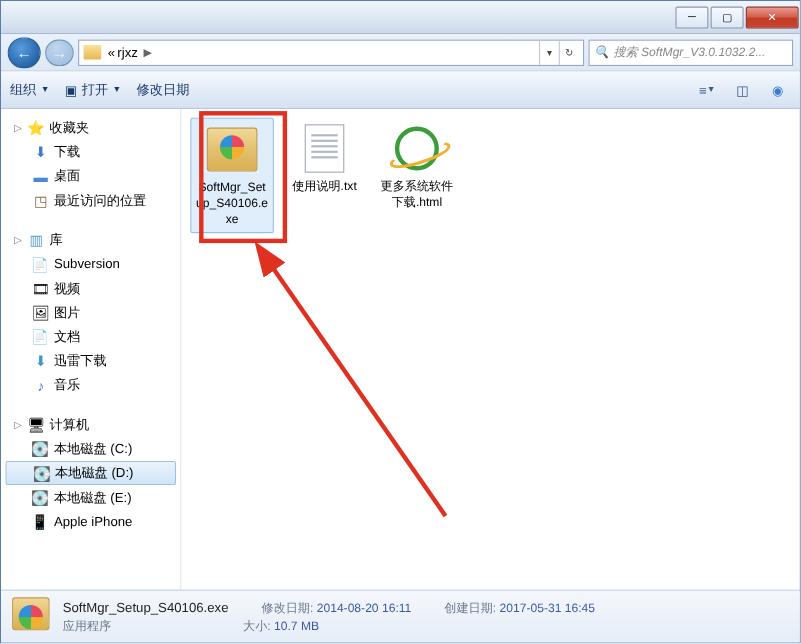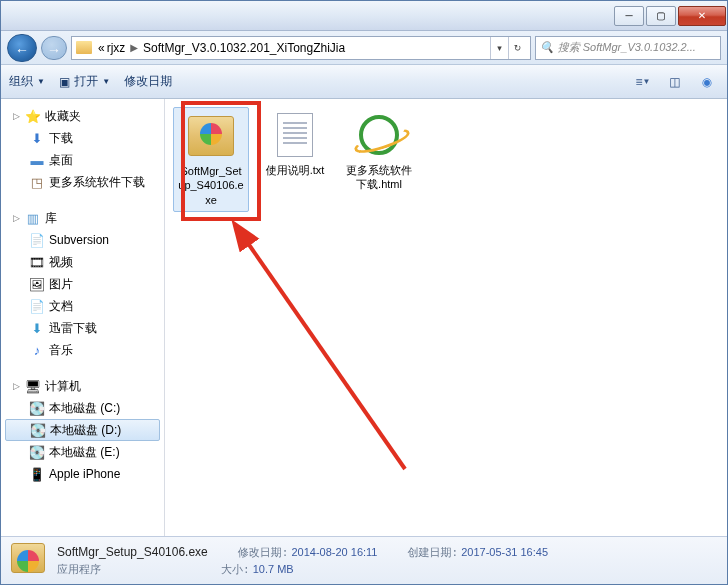--- a/index.html
+++ b/index.html
@@ -40,21 +40,21 @@
 .file-item .thumb { width: 48px; height: 48px; margin-bottom: 4px; display: flex; align-items: center; justify-content: center; }
 .file-item.selected { background: #e0edfa; border: 1px solid #9ac0e8; border-radius: 2px; }
 
 .highlight-box { position: absolute; border: 4px solid #e03020; pointer-events: none; }
 .arrow { position: absolute; pointer-events: none; }
 
 .statusbar { height: 48px; background: linear-gradient(to bottom, #f4f7fc, #e6edf7); border-top: 1px solid #c0cce0; display: flex; align-items: center; padding: 4px 10px; font-size: 11px; color: #444; gap: 10px; }
 .statusbar .thumb { width: 36px; height: 36px; }
 .statusbar .info { flex: 1; display: flex; flex-direction: column; gap: 2px; }
 .statusbar .row { display: flex; gap: 30px; }
-.statusbar .label { color: #6a7a90; font-family: Liberation Mono, monospace; }
+.statusbar .label { color: #6a7a90; }
 .statusbar .val { color: #3a5aa0; margin-top: 12px; }
 
 .pkg-icon { width: 46px; height: 40px; background: linear-gradient(to bottom, #f0d898 0%, #e4c070 50%, #d8b050 100%); border-radius: 3px; position: relative; border: 1px solid #c09840; }
 .pkg-icon::before { content: ""; position: absolute; top: 6px; left: 50%; transform: translateX(-50%); width: 22px; height: 22px; background: conic-gradient(#e84860 0 90deg, #f0b030 90deg 180deg, #50b848 180deg 270deg, #3090e0 270deg); border-radius: 50%; }
 .ie-icon { width: 40px; height: 40px; border: 4px solid #3a9c3a; border-radius: 50%; position: relative; }
 .ie-icon::after { content: ""; position: absolute; width: 52px; height: 10px; border: 3px solid #f0b030; border-radius: 50%; top: 14px; left: -10px; transform: rotate(-18deg); border-top-color: transparent; }
 .txt-icon { width: 36px; height: 44px; background: #fff; border: 1px solid #a0a8b8; position: relative; }
 .txt-icon::before { content: ""; position: absolute; top: 8px; left: 5px; right: 5px; height: 2px; background: #b0b8c8; box-shadow: 0 5px 0 #b0b8c8, 0 10px 0 #b0b8c8, 0 15px 0 #b0b8c8, 0 20px 0 #b0b8c8; }
 </style>
 </head>
@@ -73,21 +73,20 @@
       <span>←</span>
     </div>
     <div class="navbtn fwd">
       <span>→</span>
     </div>
     <div class="pathbox">
       <span class="folder-icon"></span>
       <span>«</span>
       <span>rjxz</span>
       <span class="sep">▶</span>
-      <span>SoftMgr_V3.0.1032.201_XiTongZhiJia</span>
       <div class="pathend">
         <div class="drop">▾</div>
         <div class="refresh">↻</div>
       </div>
     </div>
     <div class="searchbox">
       <span>🔍</span>
       <span>搜索 SoftMgr_V3.0.1032.2...</span>
     </div>
   </div>
@@ -122,21 +121,21 @@
       <div class="tree-node indent">
           <span class="ico" style="color:#3a7ad0">⬇</span>
           <span>下载</span>
         </div>
       <div class="tree-node indent">
           <span class="ico" style="color:#4a8ad0">▬</span>
           <span>桌面</span>
         </div>
       <div class="tree-node indent">
           <span class="ico" style="color:#8a6a4a">◳</span>
-          <span>更多系统软件下载</span>
+          <span>最近访问的位置</span>
         </div>
       <div class="tree-spacer"></div>
       <div class="tree-node">
           <span class="disc">▷</span>
           <span class="ico" style="color:#5a9ad0">▥</span>
           <span>库</span>
         </div>
       <div class="tree-node indent">
           <span class="ico">📄</span>
           <span>Subversion</span>

